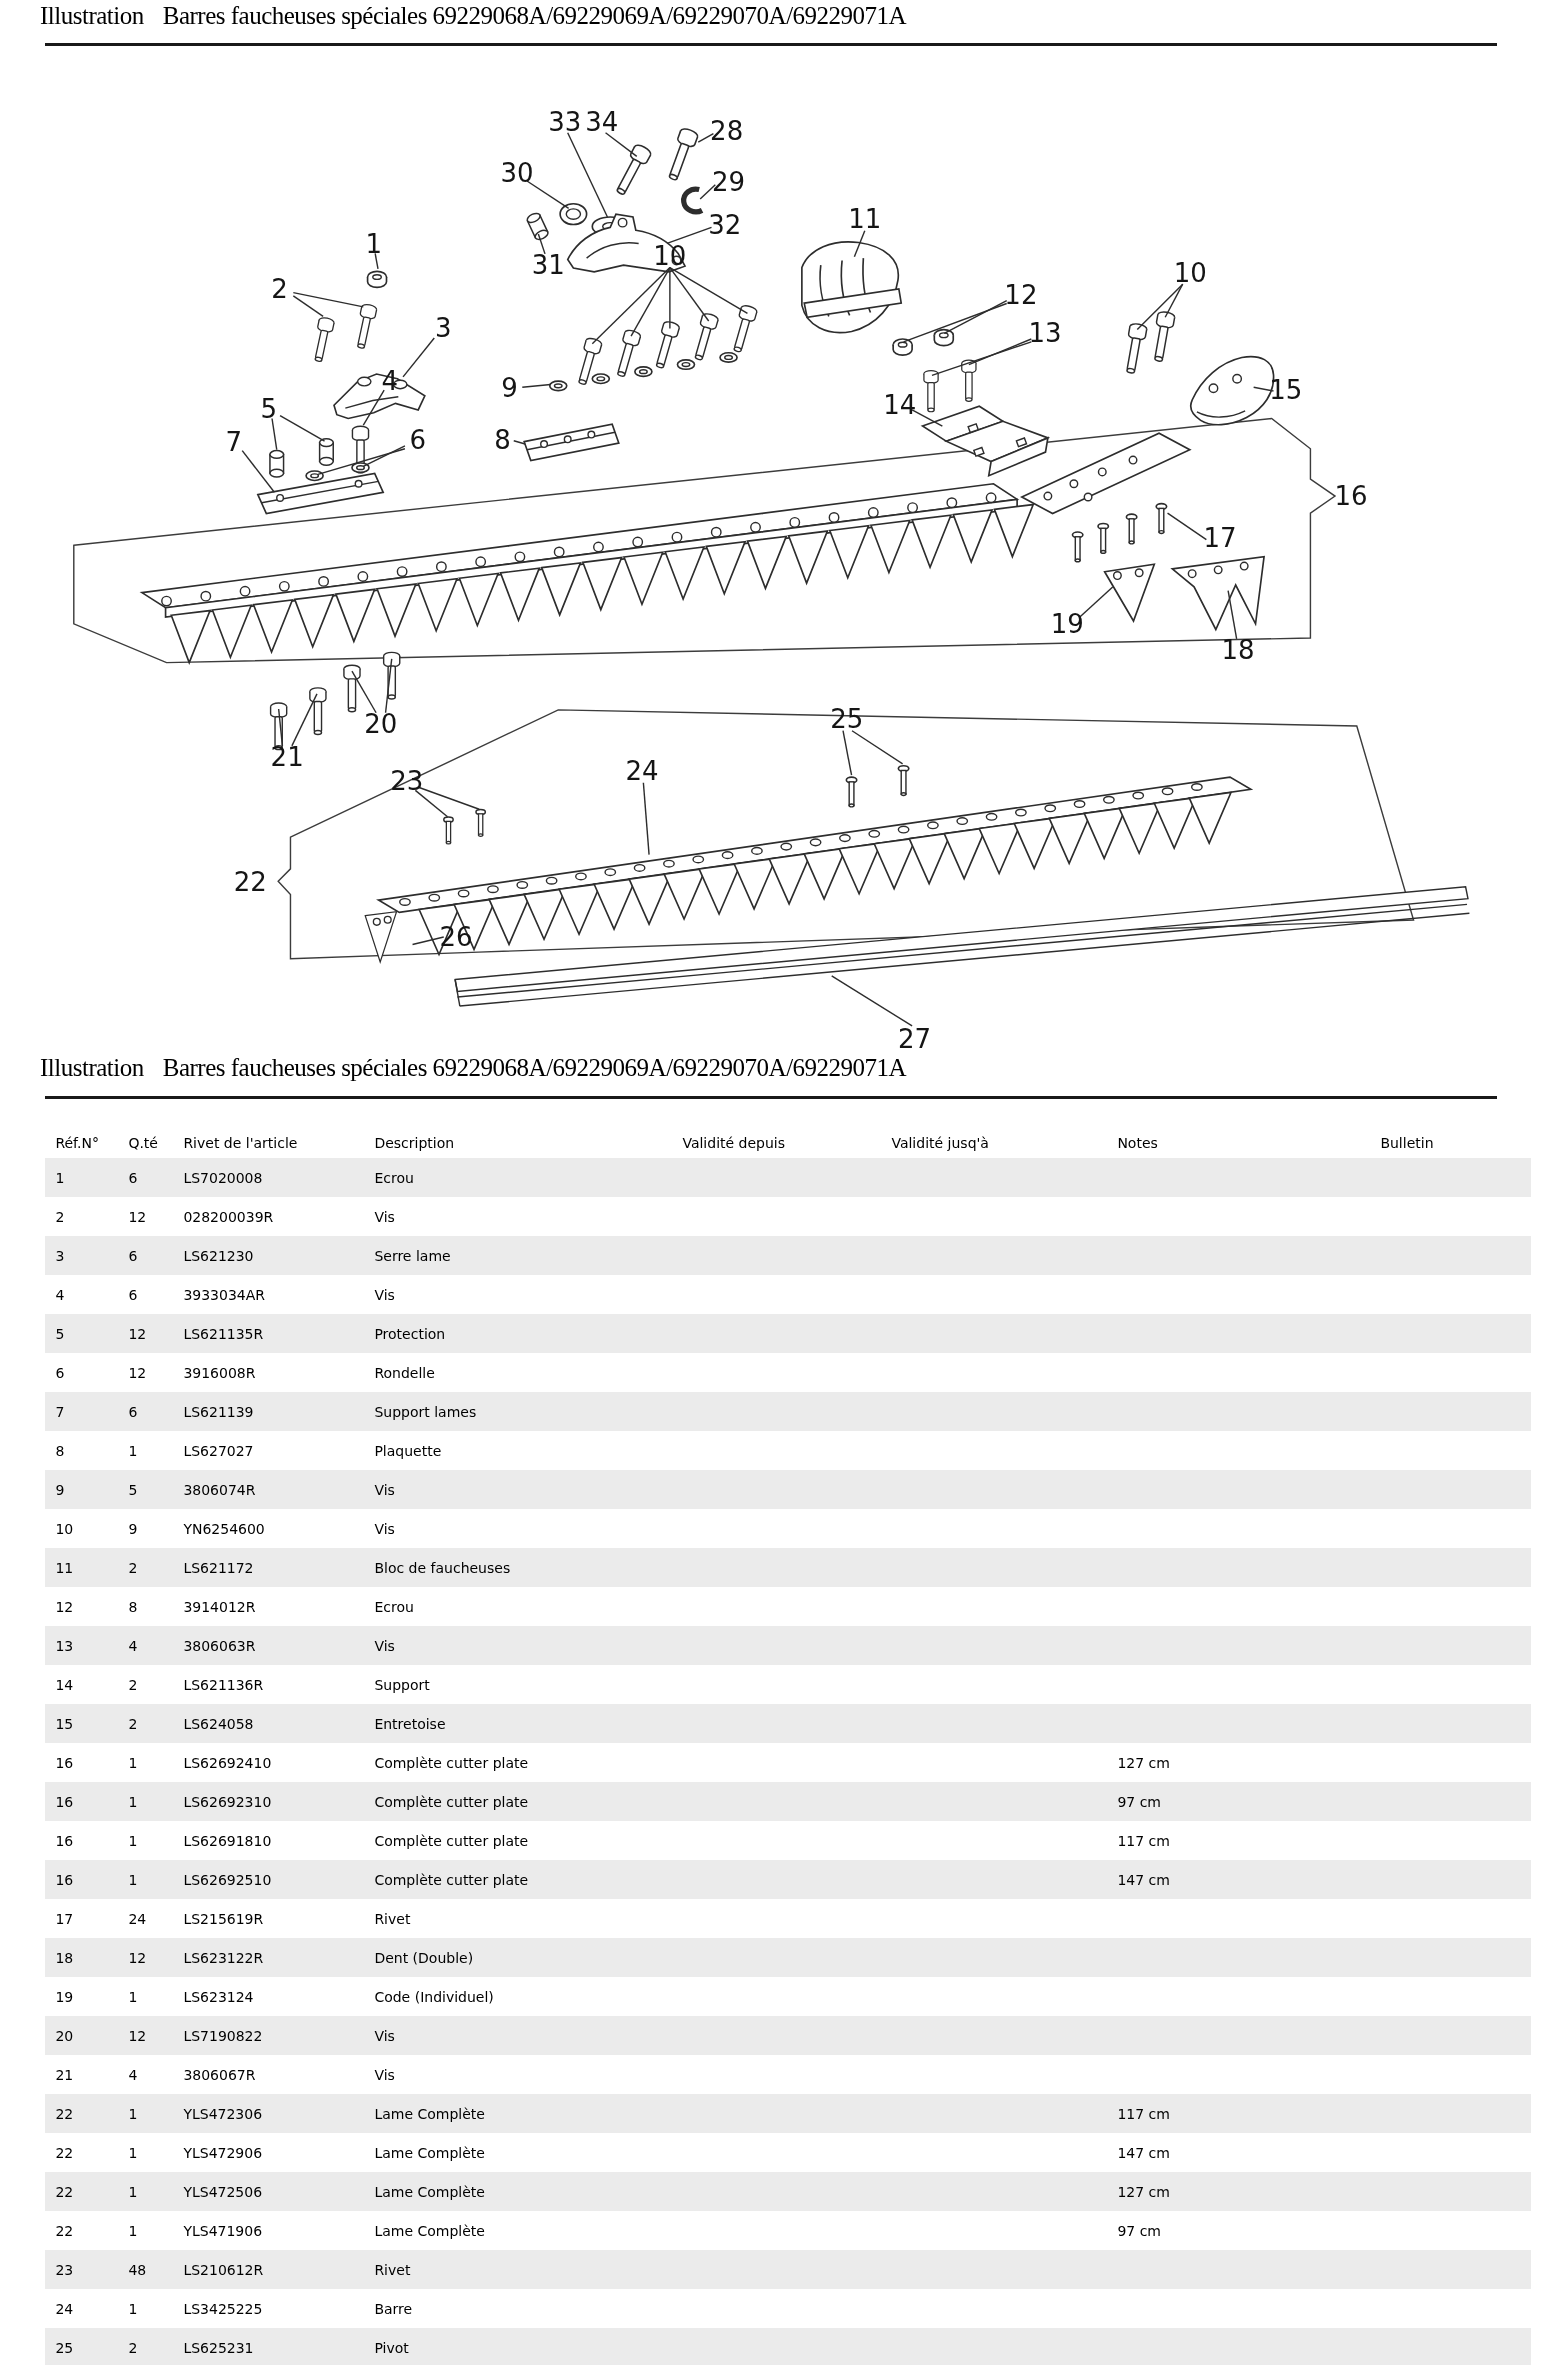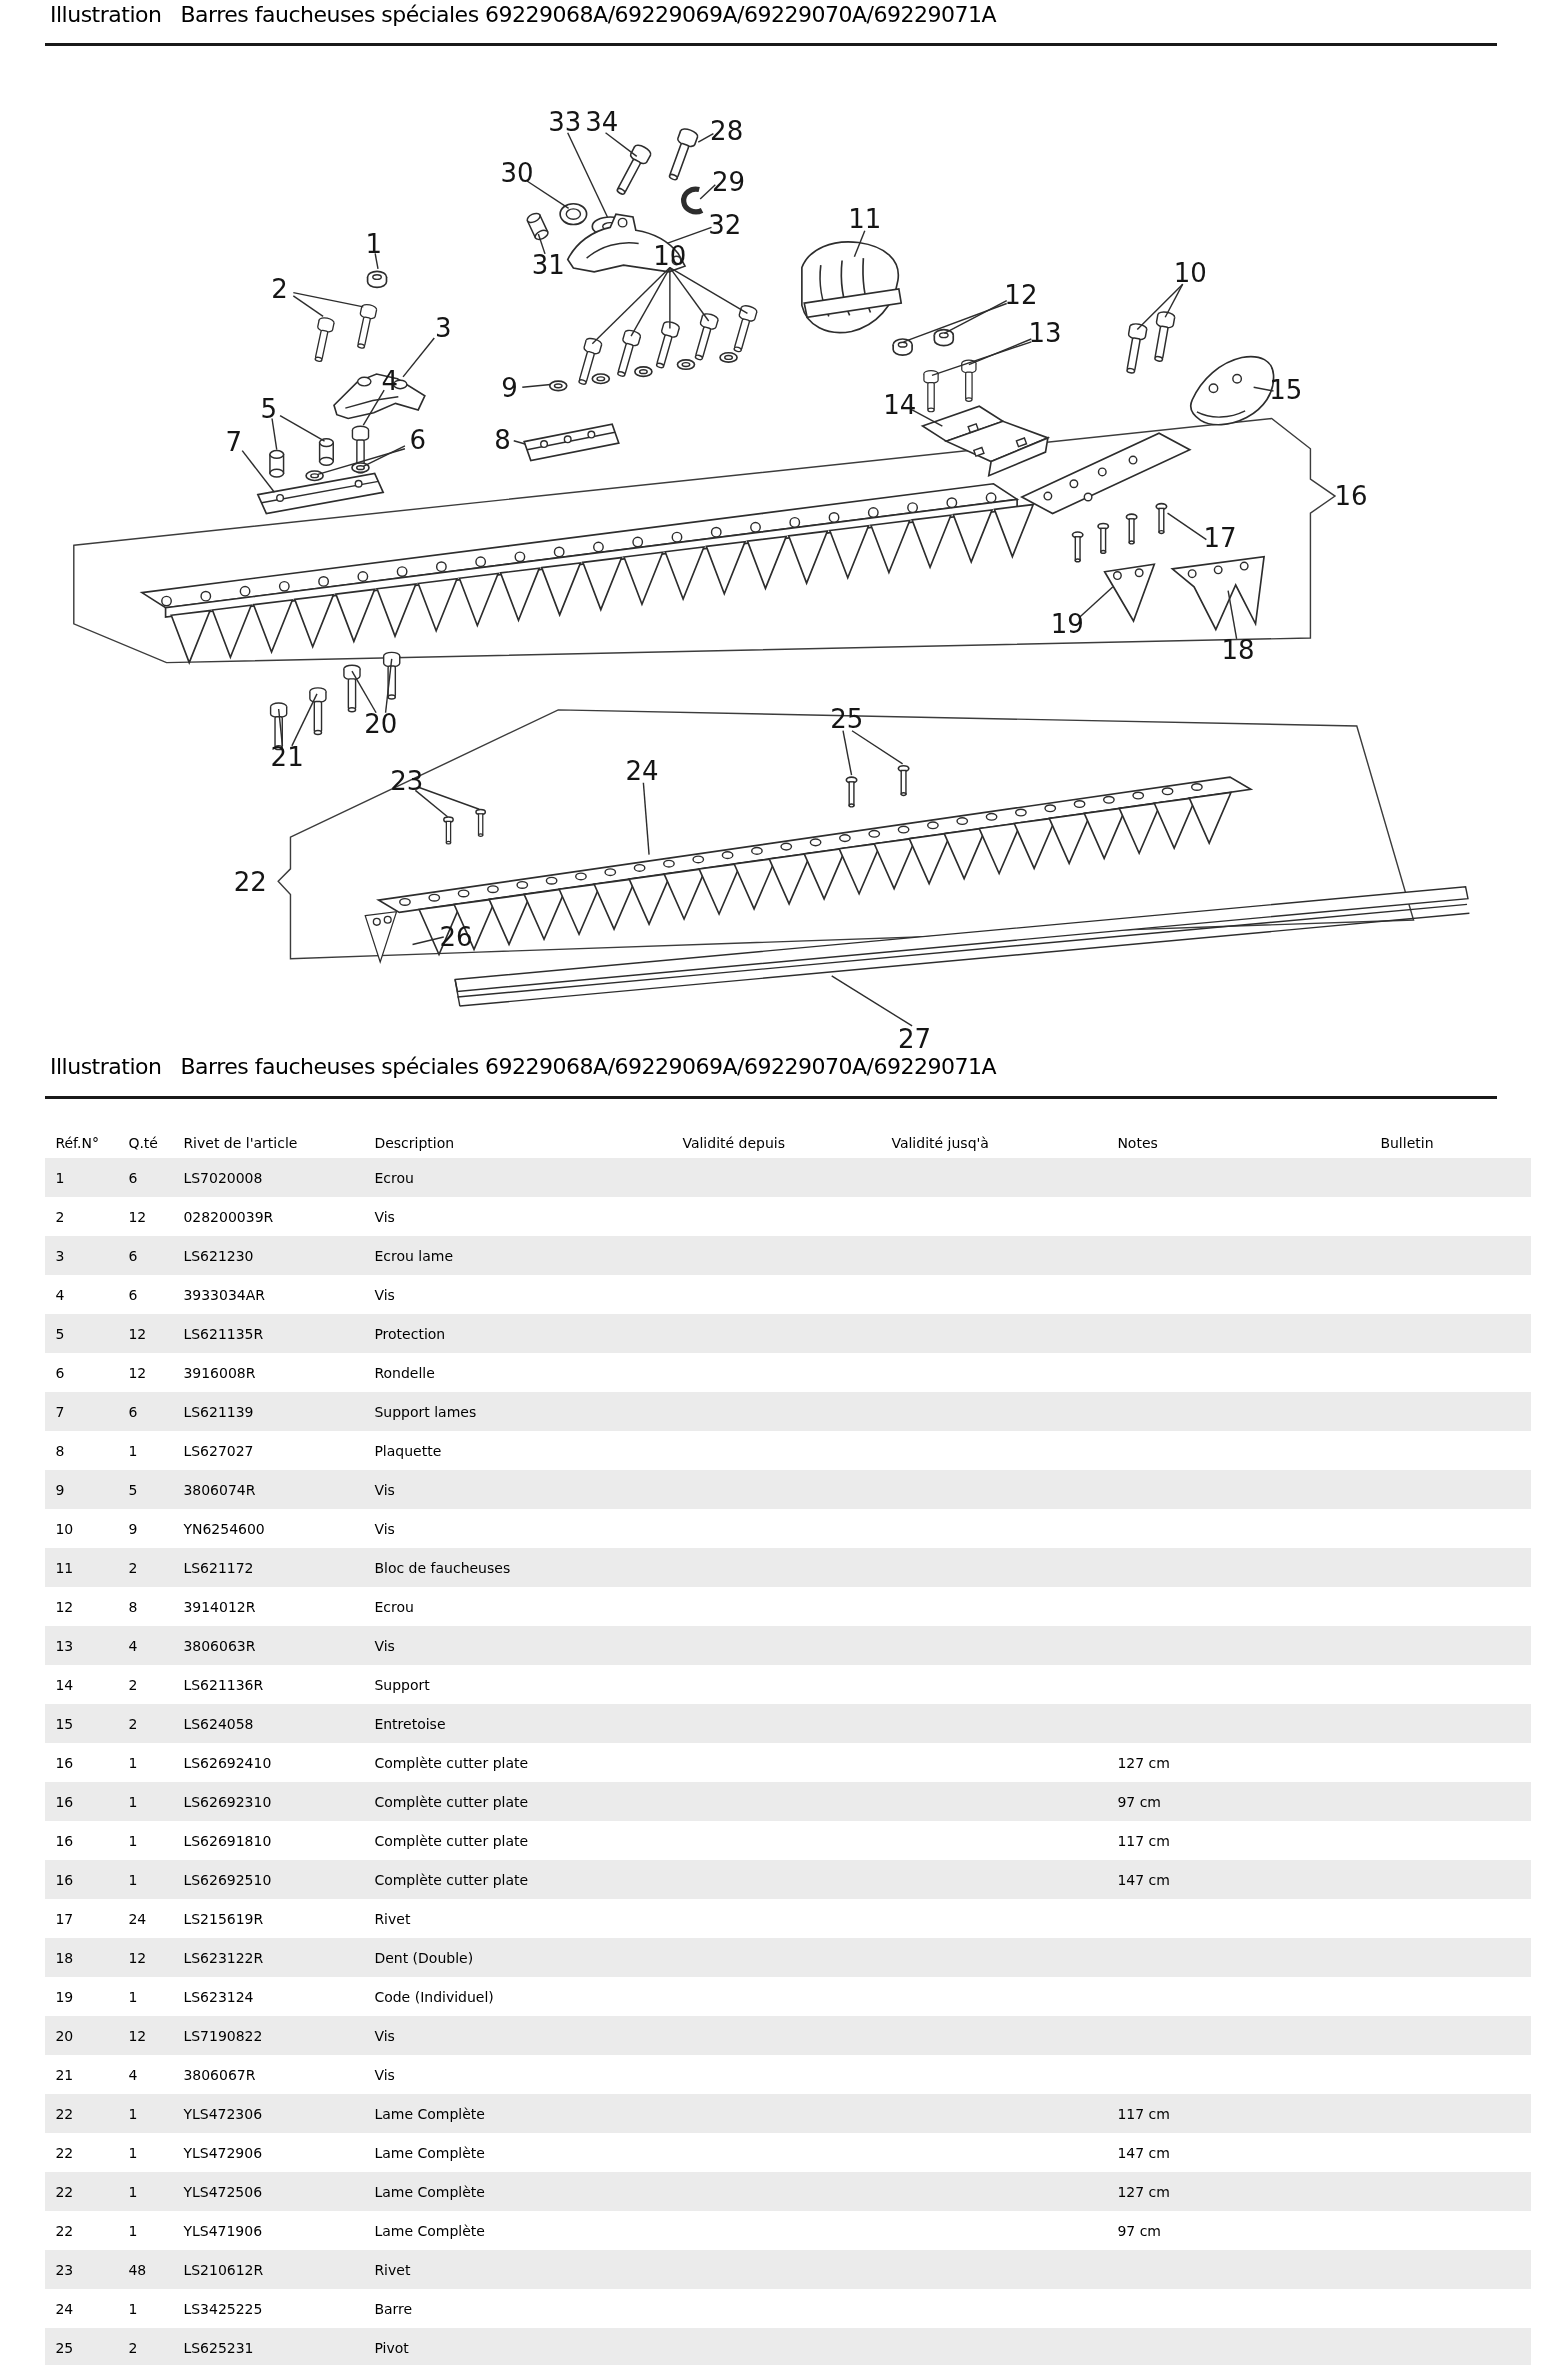--- a/index.html
+++ b/index.html
@@ -1,18 +1,18 @@
 <!DOCTYPE html>
 <html style="font-size:7.6px"><head>
 <meta charset="utf-8">
 <style>
   html,body{margin:0;padding:0;background:#888;}
   #page{position:relative;width:1564px;height:2855px;background:#ffffff;overflow:hidden;
         font-family:"DejaVu Sans","Liberation Sans",sans-serif;color:#000;}
-  .title{position:absolute;left:50px;font-size:22px;letter-spacing:-0.5px;white-space:nowrap;color:#000;}
+  .title{position:absolute;left:40px;font-size:25px;letter-spacing:-0.5px;white-space:nowrap;color:#000;font-family:Liberation Serif, serif;}
   .title .t1{display:inline-block;margin-right:19px;}
   .rule{position:absolute;left:45px;width:1452px;height:3.3px;background:#191919;}
   #diagram{position:absolute;left:0;top:0;}
   
   .tgrid{display:grid;grid-template-columns:73px 55px 191px 308px 209px 226px 263px 1fr;
          box-sizing:border-box;padding-left:10.4px;font-size:14px;}
   #thead{position:absolute;left:45px;top:1131px;width:1486px;height:24.6px;align-items:center;}
   #tbody{position:absolute;left:45px;top:1158px;width:1486px;}
   .t-row{height:39px;align-items:center;}
   .t-row:nth-child(odd){background:#ebebeb;}
@@ -446,21 +446,21 @@
         <div class="cell">Vis</div>
         <div class="cell"></div>
         <div class="cell"></div>
         <div class="cell"></div>
         <div class="cell"></div>
       </div>
       <div class="t-row tgrid">
         <div class="cell">3</div>
         <div class="cell">6</div>
         <div class="cell">LS621230</div>
-        <div class="cell">Ecrou lame</div>
+        <div class="cell">Serre lame</div>
         <div class="cell"></div>
         <div class="cell"></div>
         <div class="cell"></div>
         <div class="cell"></div>
       </div>
       <div class="t-row tgrid">
         <div class="cell">4</div>
         <div class="cell">6</div>
         <div class="cell">3933034AR</div>
         <div class="cell">Vis</div>

